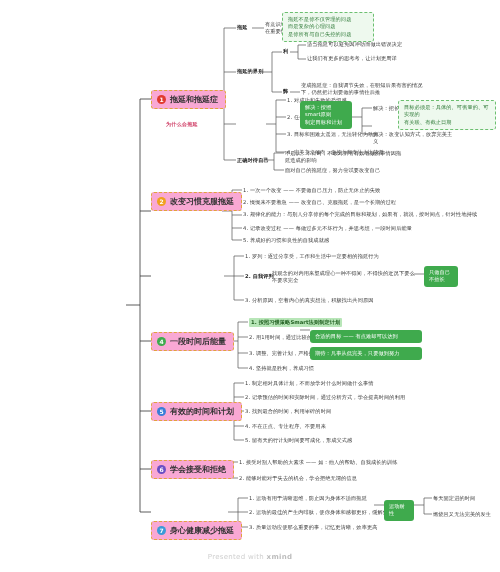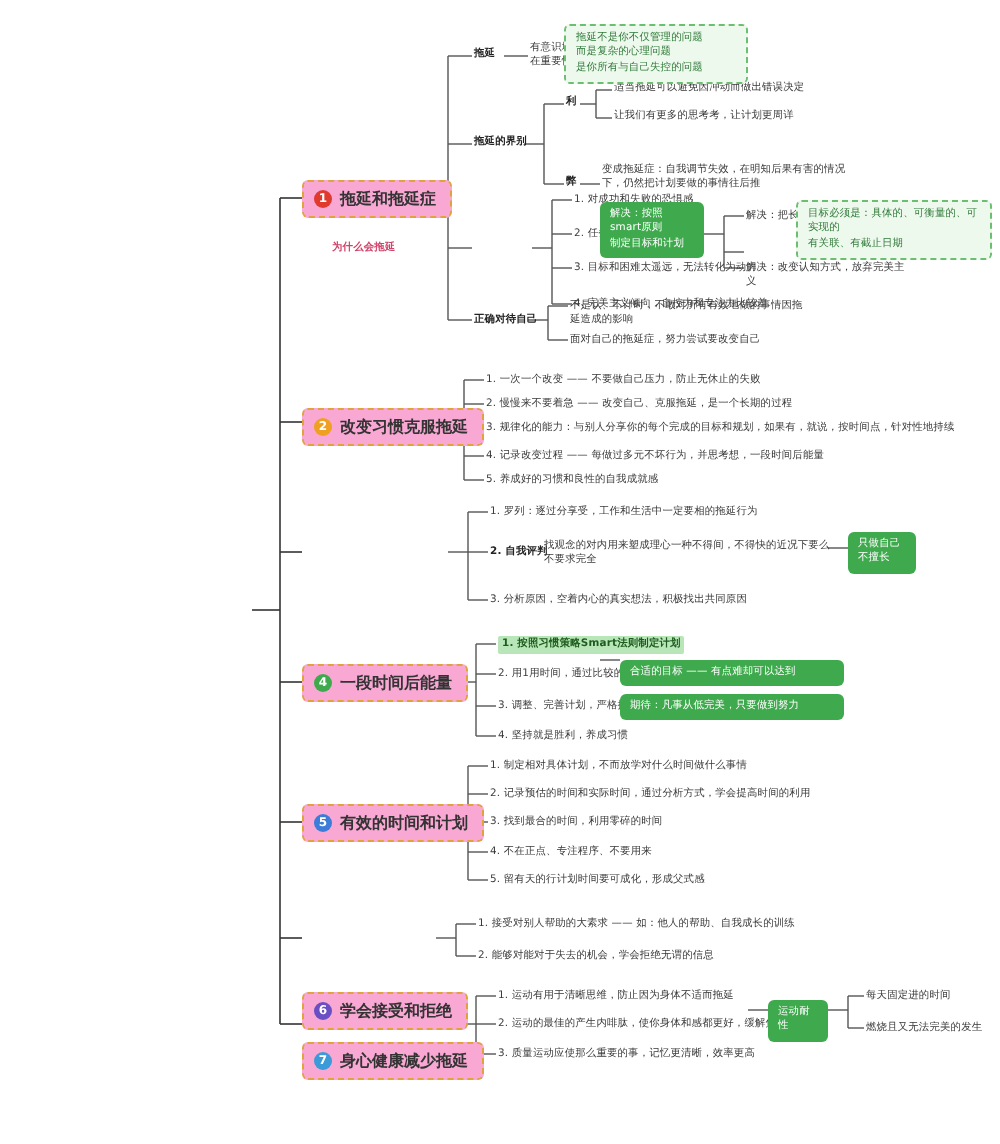--- a/index.html
+++ b/index.html
@@ -206,37 +206,37 @@
       <path d="M424 514 L432 514"></path>
     </g>
   </svg>
 
 
   <div class="branch" style="left:151px; top:90px;">
     <span class="badge" style="background:#e03a2f">1</span>
     <span class="btxt">拖延和拖延症</span>
   </div>
 
-  <div class="branch" style="left:151px; top:204px;">
+  <div class="branch" style="left:151px; top:192px;">
     <span class="badge" style="background:#f0a020">2</span>
     <span class="btxt">改变习惯克服拖延</span>
   </div>
 
 
   <div class="branch" style="left:151px; top:332px;">
     <span class="badge" style="background:#3faa4d">4</span>
     <span class="btxt">一段时间后能量</span>
   </div>
 
   <div class="branch" style="left:151px; top:402px;">
     <span class="badge" style="background:#3b7dd8">5</span>
     <span class="btxt">有效的时间和计划</span>
   </div>
 
-  <div class="branch" style="left:151px; top:460px;margin-top:36px;">
+  <div class="branch" style="left:151px; top:460px;">
     <span class="badge" style="background:#6a4fc4">6</span>
     <span class="btxt">学会接受和拒绝</span>
   </div>
 
   <div class="branch" style="left:151px; top:503px;margin-top:18px;">
     <span class="badge" style="background:#3b9ad8">7</span>
     <span class="btxt">身心健康减少拖延</span>
   </div>
 
   <div class="node b" style="left:237px; top:24px;">拖延</div>
@@ -300,14 +300,17 @@
   <div class="node" style="left:239px; top:459px;">1. 接受对别人帮助的大素求 —— 如：他人的帮助、自我成长的训练</div>
   <div class="node" style="left:239px; top:475px;">2. 能够对能对于失去的机会，学会拒绝无谓的信息</div>
 
   <div class="node" style="left:249px; top:495px;">1. 运动有用于清晰思维，防止因为身体不适而拖延</div>
   <div class="node" style="left:249px; top:509px;">2. 运动的最佳的产生内啡肽，使你身体和感都更好，缓解焦虑</div>
   <div class="node" style="left:249px; top:524px;">3. 质量运动应使那么重要的事，记忆更清晰，效率更高</div>
   <div class="gbox-solid" style="left:384px; top:500px; width:30px;">运动耐性</div>
   <div class="node" style="left:433px; top:495px; width:64px;">每天固定进的时间</div>
   <div class="node" style="left:433px; top:511px; width:64px;">燃烧且又无法完美的发生</div>
 
+  <div class="footer">
+    <span>Presented with </span><b>xmind</b>
+  </div>
 
 </div>
 
 </body></html>

